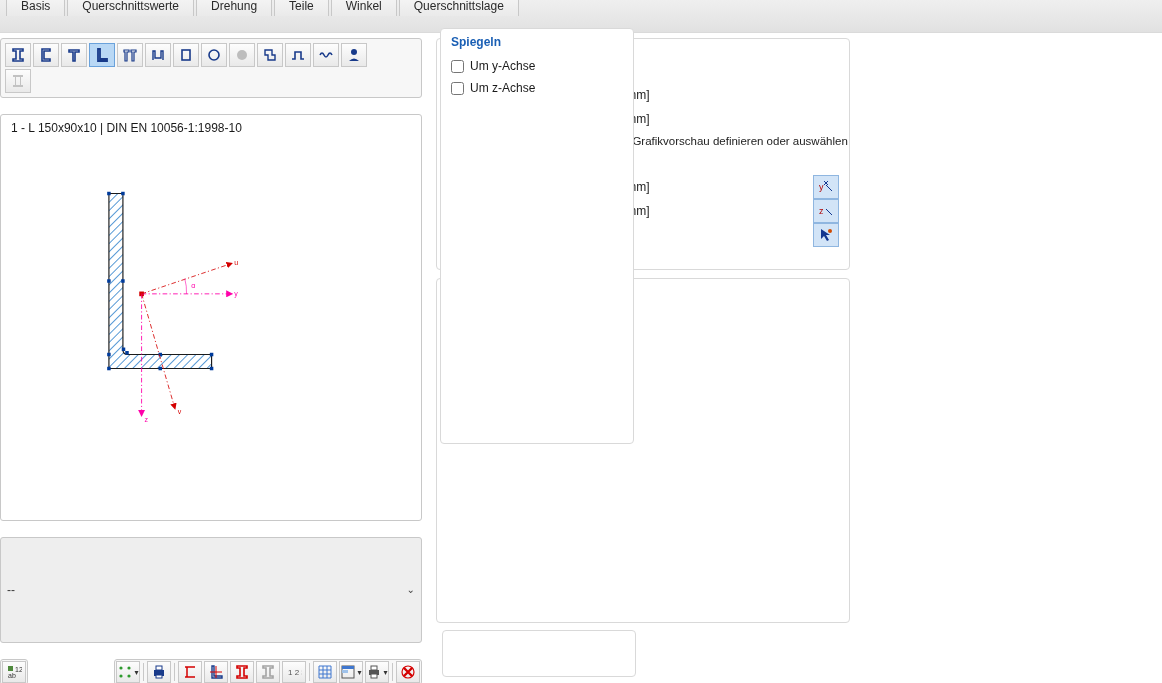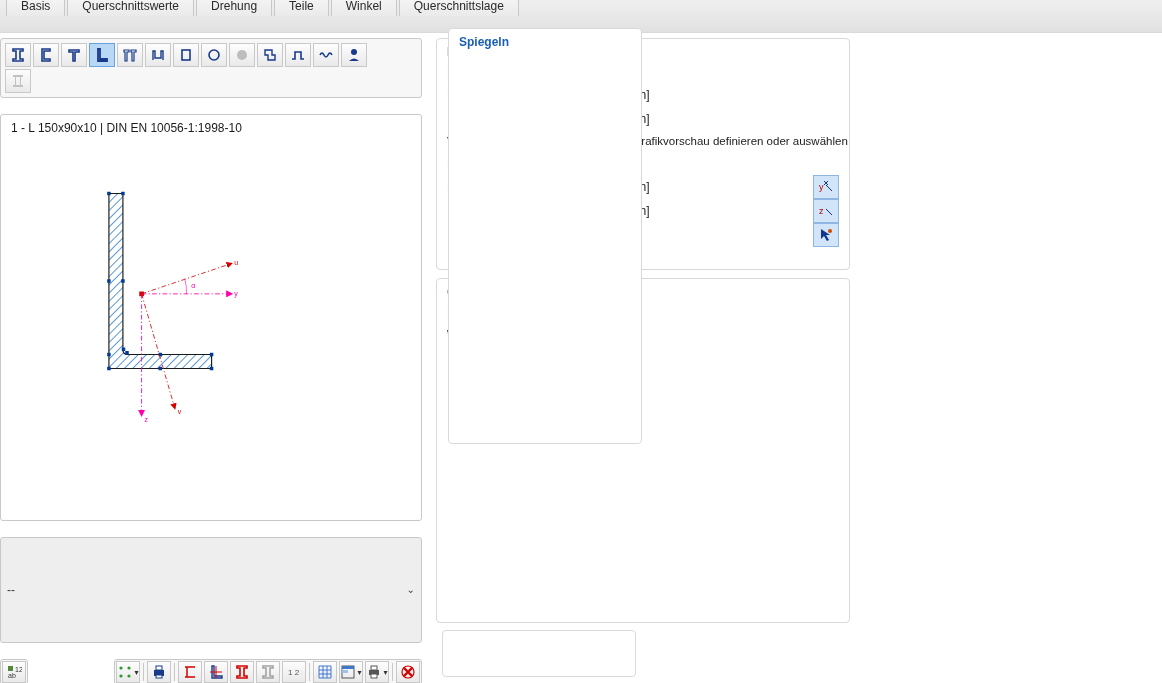--- a/index.html
+++ b/index.html
@@ -569,17 +569,25 @@
   </div>
 
   <div></div>
     <div></div>
 
   <div class="bottom-left"></div>
   <div></div>
 </div>
 
 <div style="position:absolute; left:436px; top:28px; width:194px; height:590px;">
-  <div class="group" style="left:12px; top:0; width:194px; height:416px;">
+  <div class="group" style="left:4px; top:0; width:194px; height:416px;">
     <div class="heading">Spiegeln</div>
+    <label class="chk">
+      <input type="checkbox" style="">
+      <span>Um y-Achse</span>
+    </label>
+    <label class="chk">
+      <input type="checkbox" style="">
+      <span>Um z-Achse</span>
+    </label>
   </div>
 </div>
 <div style="position:absolute; left:436px; top:630px; width:194px; height:47px;" class="bottom-mid"></div>
 
 </body></html>

